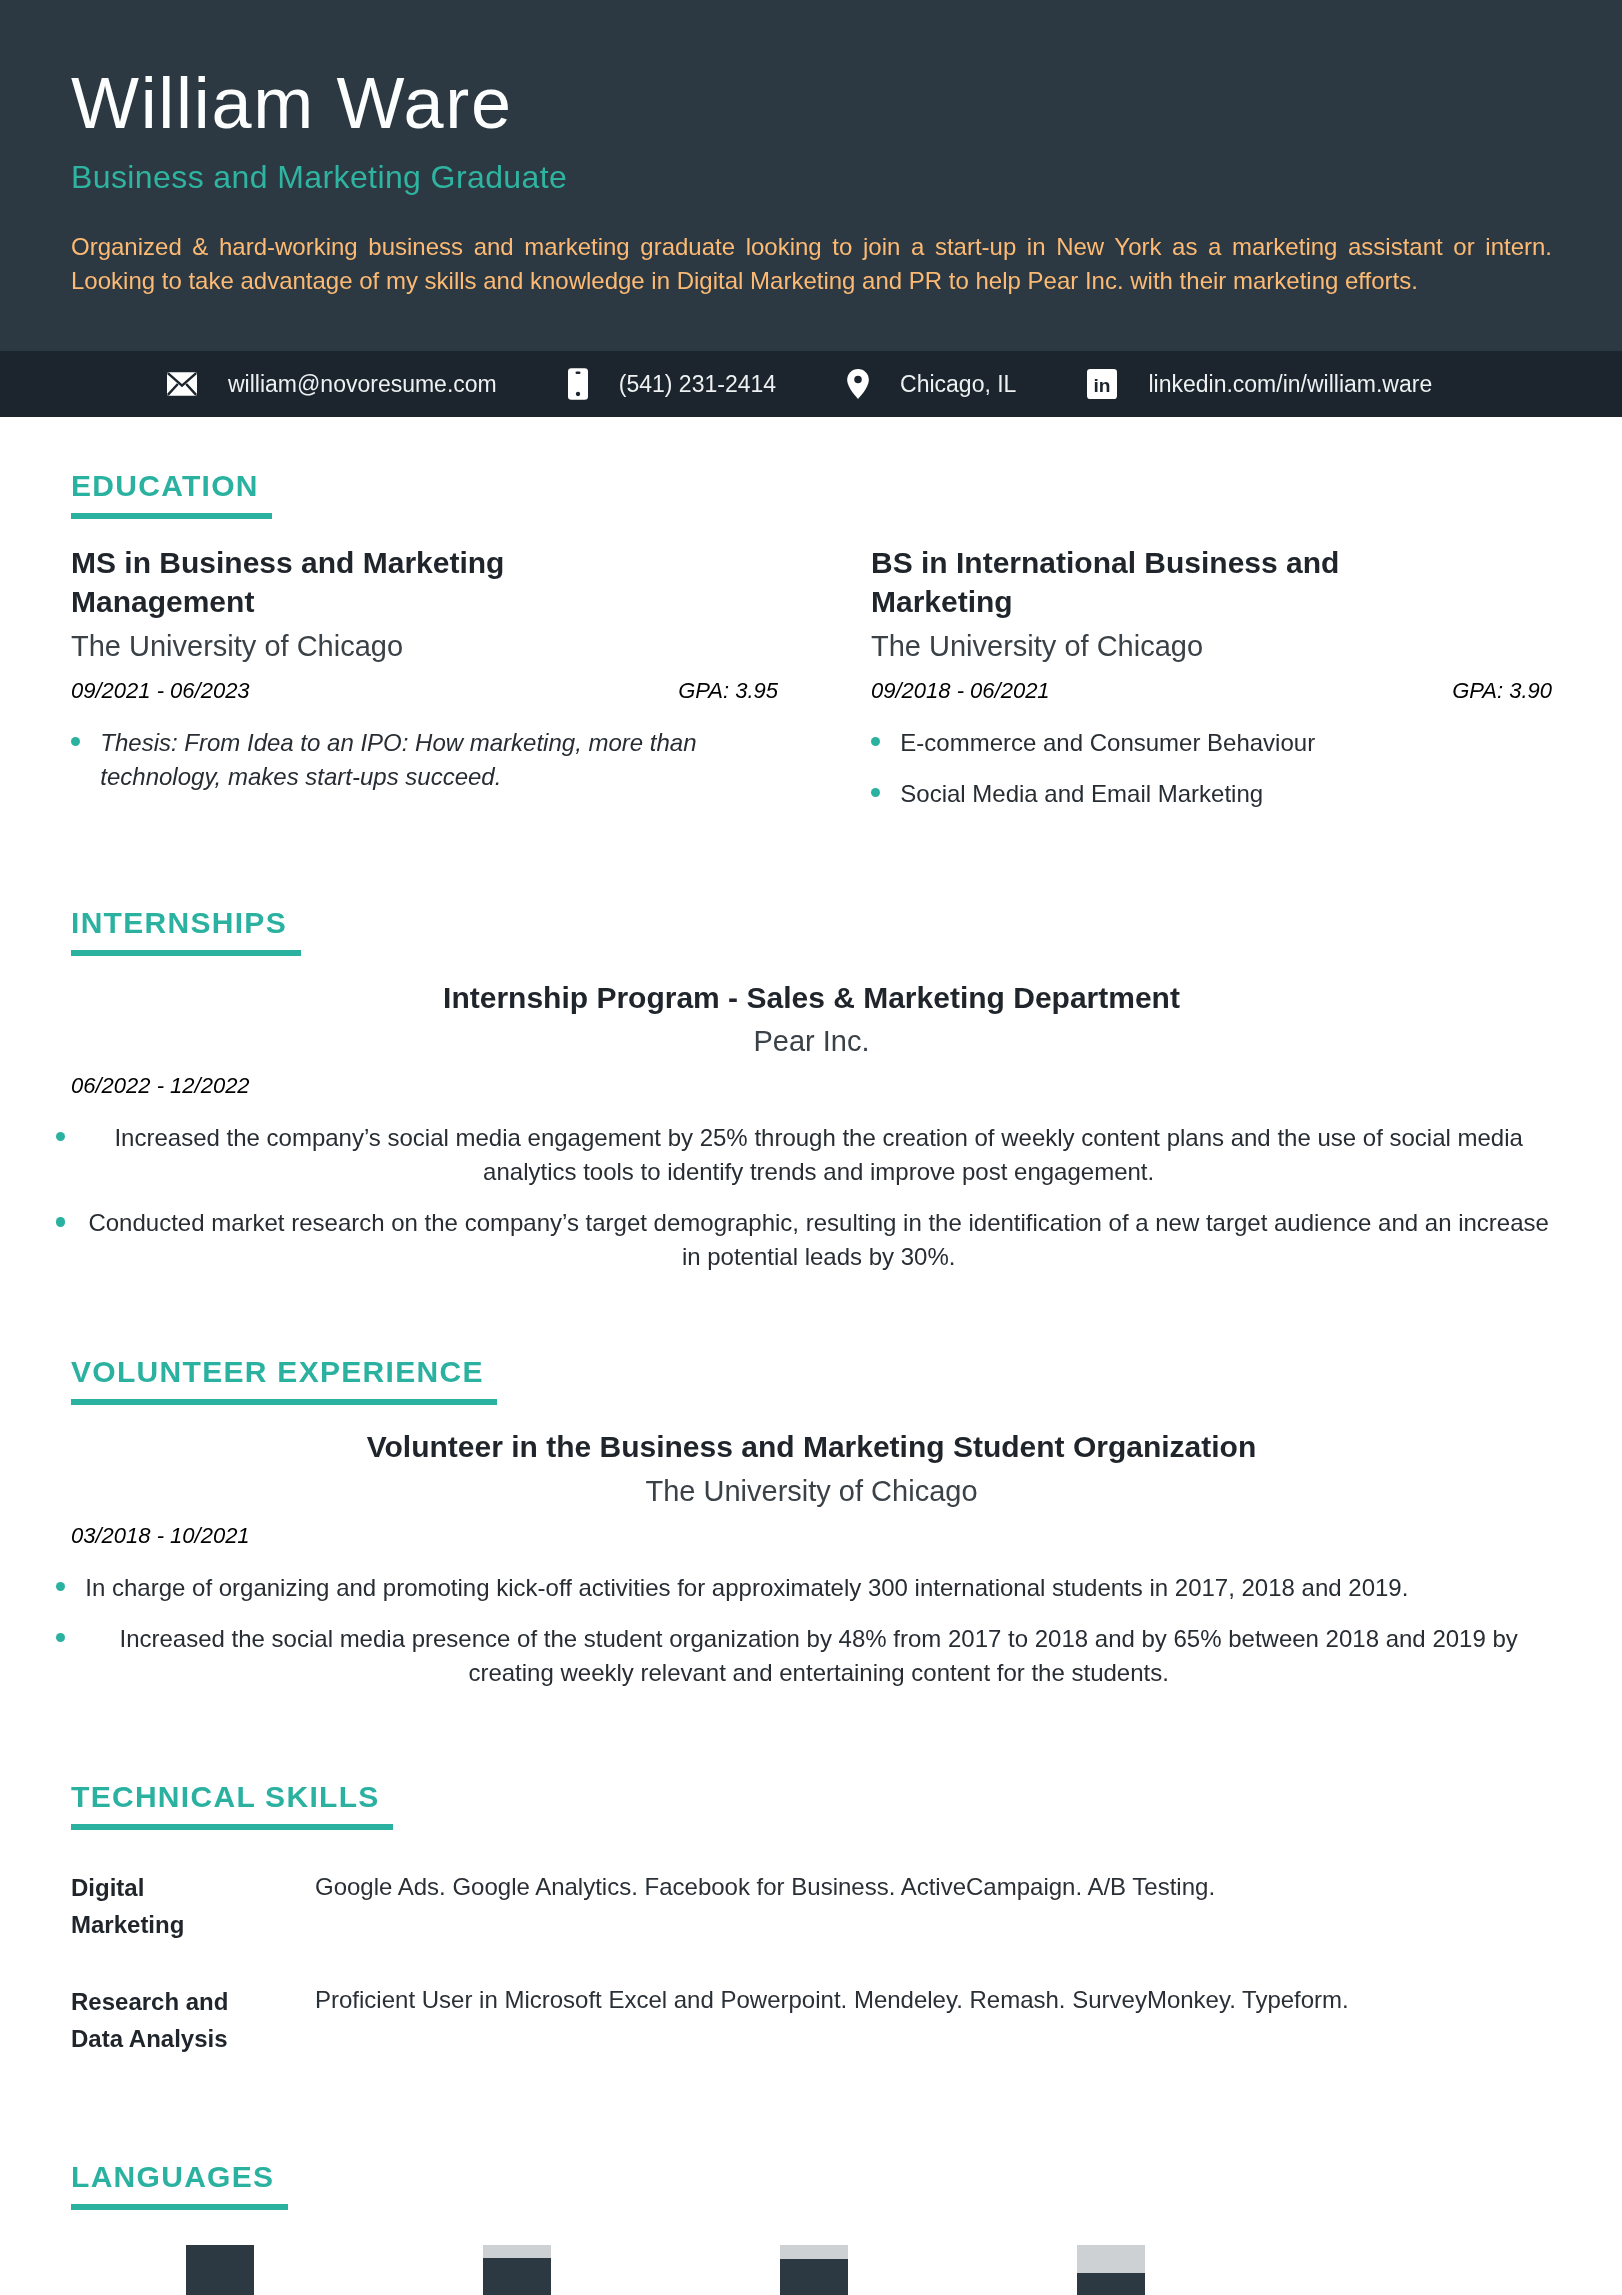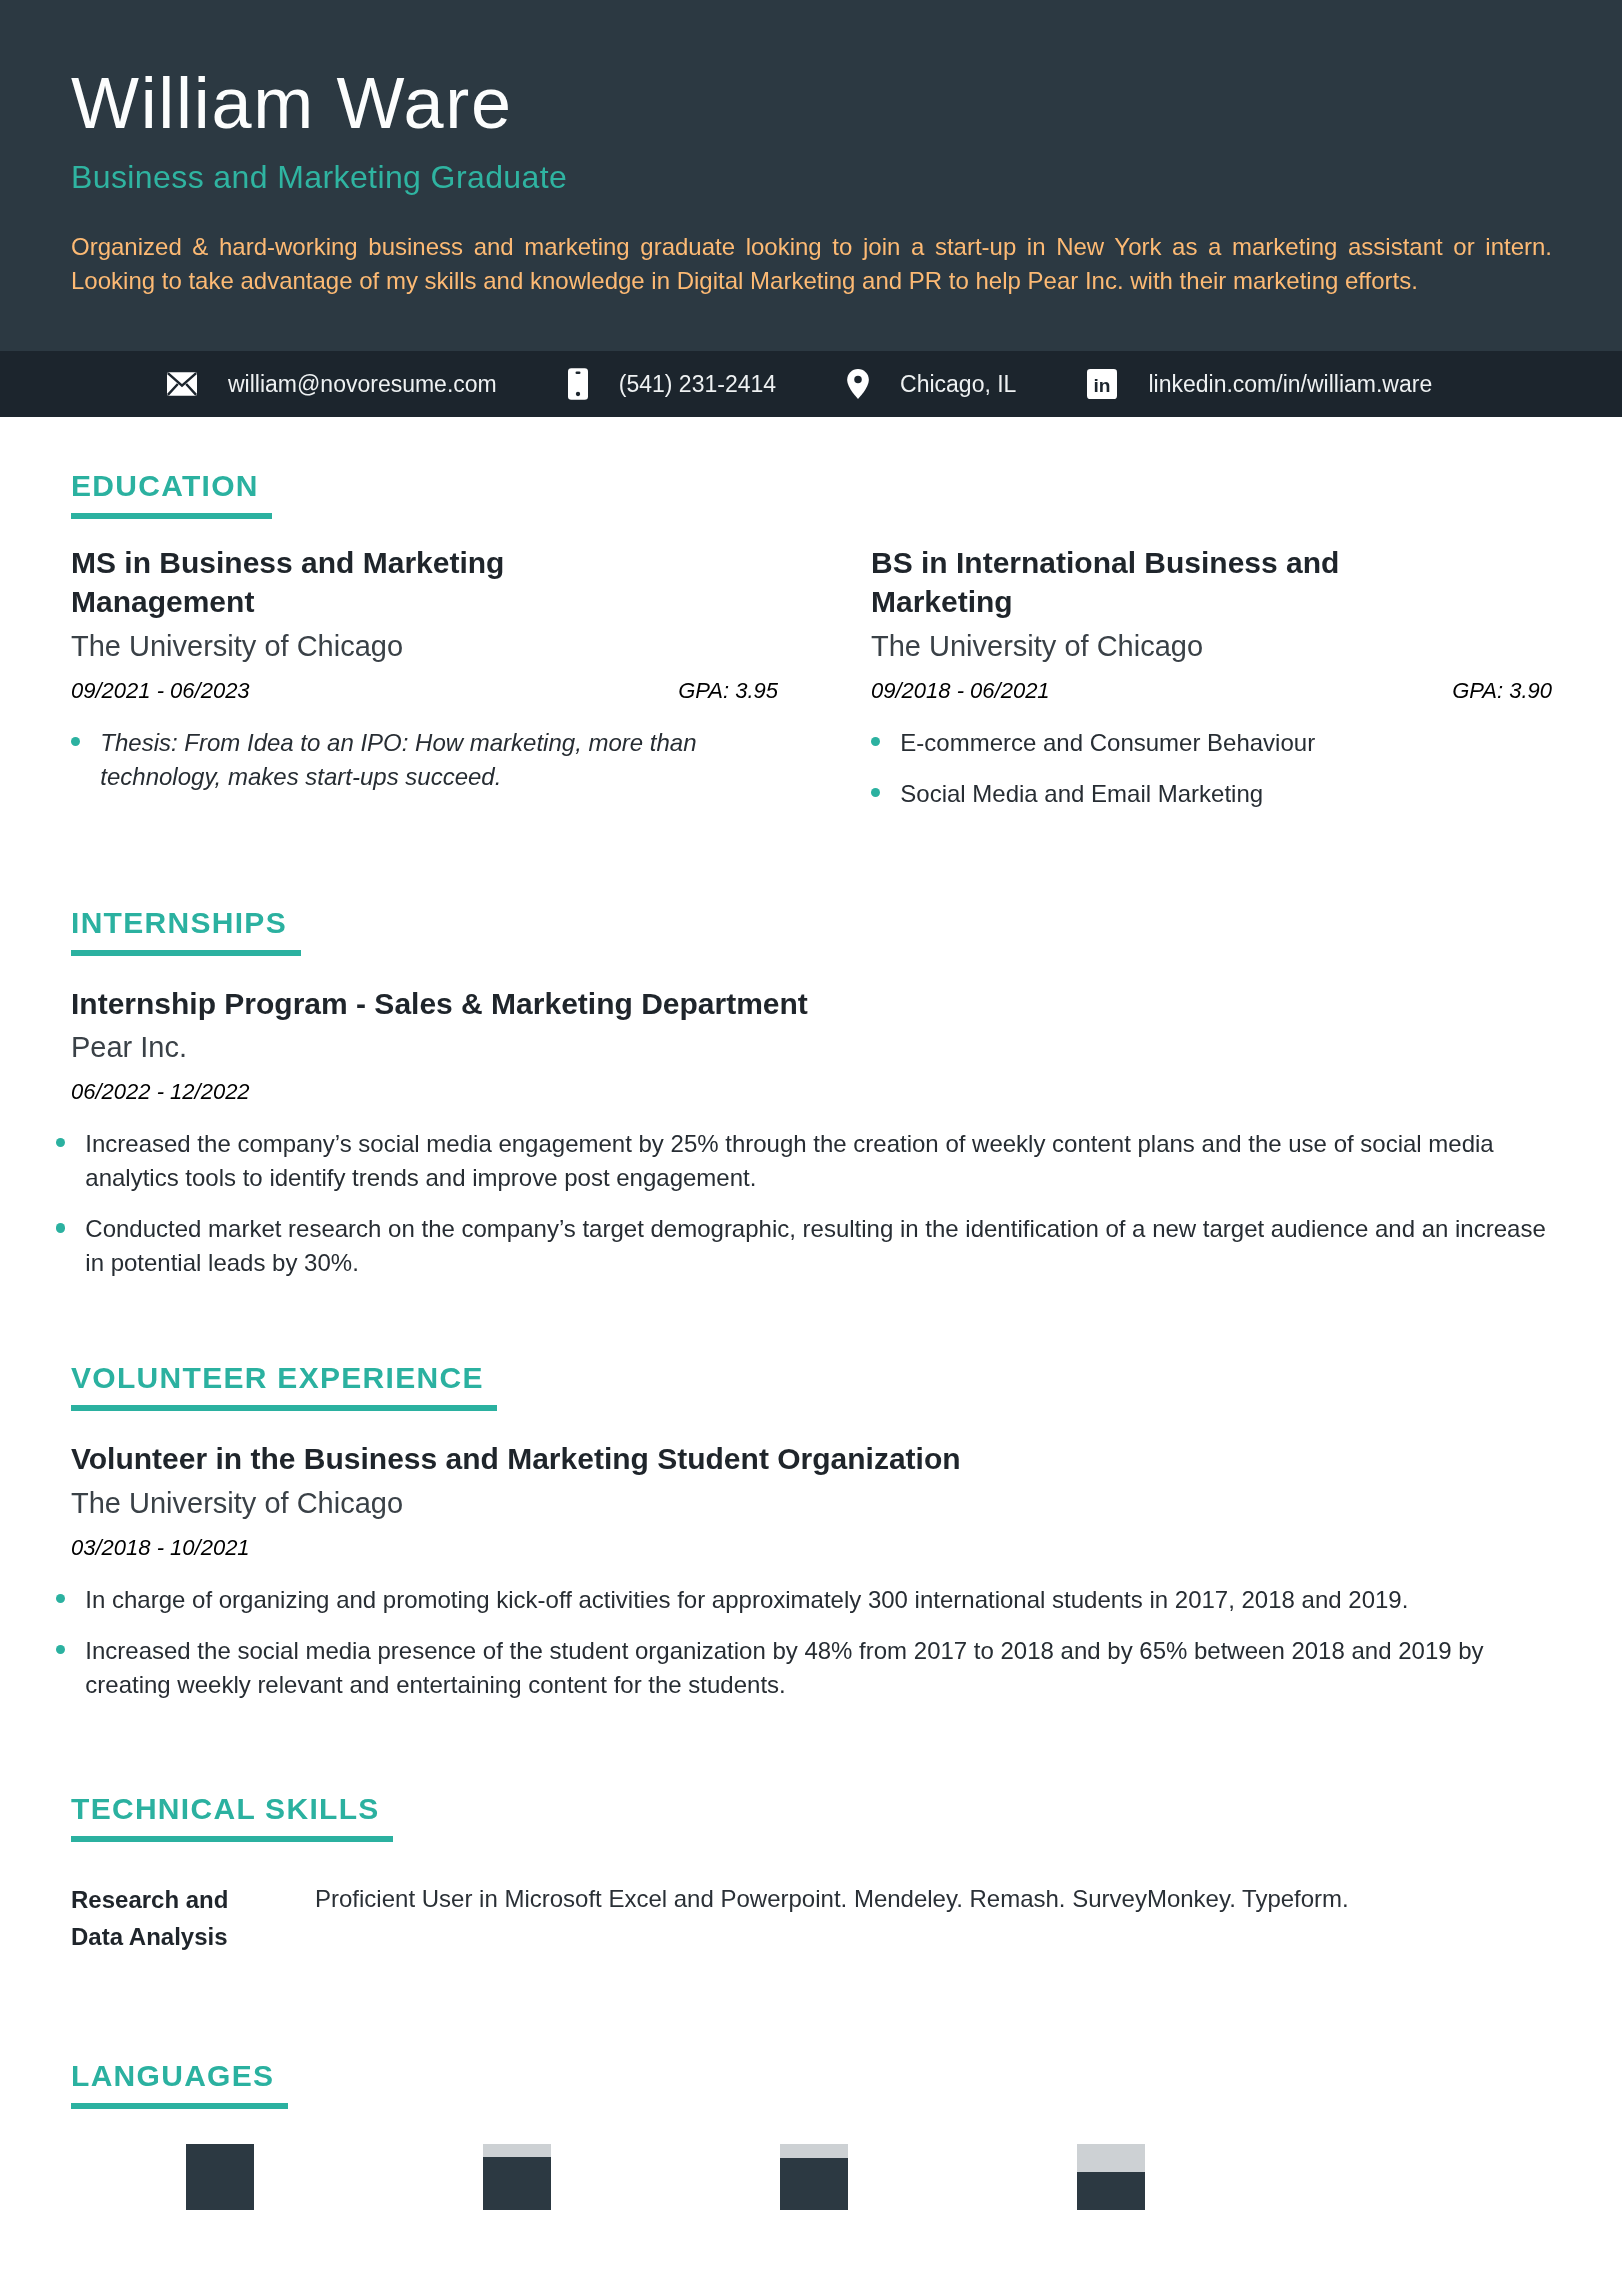--- a/index.html
+++ b/index.html
@@ -53,21 +53,21 @@
   .bullet .dot { width:9.3px; height:9.3px; border-radius:50%; background:#2BB1A0; flex:none; margin-top:11px; }
   .bullet.italic .txt { font-style:italic; }
   .bullets.outdent { margin-left:-15px; }
   .bullet .txt { max-width:1467px; }
   
   .sec-education   { margin-top:52px; }
   .sec-internships { margin-top:95px; }
   .sec-volunteer   { margin-top:81px; }
   .sec-skills      { margin-top:90px; }
   .sec-languages   { margin-top:103px; }
-  .entry-block { margin-top:28px; }
+  .entry-block { margin-top:22px;text-align:center; }
   
   .skill-row { display:flex; margin-top:39px; }
   .skill-row:first-of-type { margin-top:41px; }
   .skill-label { width:244px; flex:none; font-size:24px; font-weight:700; color:#1F252B; line-height:1.55; }
   .skill-label span { display:block; max-width:182px; }
   .skill-value { font-size:24px; color:#2A3036; line-height:1.45; padding-top:0.8px; }
   
   .langs { display:flex; margin-top:35px; padding-left:81px; gap:162px; }
   .lang { width:135px; display:flex; flex-direction:column; align-items:center; }
   .lang-bar { width:68px; height:66px; background:#CDD1D4; position:relative; overflow:hidden; }
@@ -199,20 +199,26 @@
             <span class="txt">Increased the social media presence of the student organization by 48% from 2017 to 2018 and by 65% between 2018 and 2019 by creating weekly relevant and entertaining content for the students.</span>
           </div>
         </div>
       </div>
     </div>
 
     <div class="section sec-skills">
       <div class="section-title">TECHNICAL SKILLS</div>
       <div class="skill-row">
         <div class="skill-label">
+          <span>Digital Marketing</span>
+        </div>
+        <div class="skill-value">Google Ads. Google Analytics. Facebook for Business. ActiveCampaign. A/B Testing.</div>
+      </div>
+      <div class="skill-row">
+        <div class="skill-label">
           <span>Research and Data Analysis</span>
         </div>
         <div class="skill-value">Proficient User in Microsoft Excel and Powerpoint. Mendeley. Remash. SurveyMonkey. Typeform.</div>
       </div>
     </div>
 
     <div class="section sec-languages">
       <div class="section-title">LANGUAGES</div>
       <div class="langs">
         <div class="lang">

